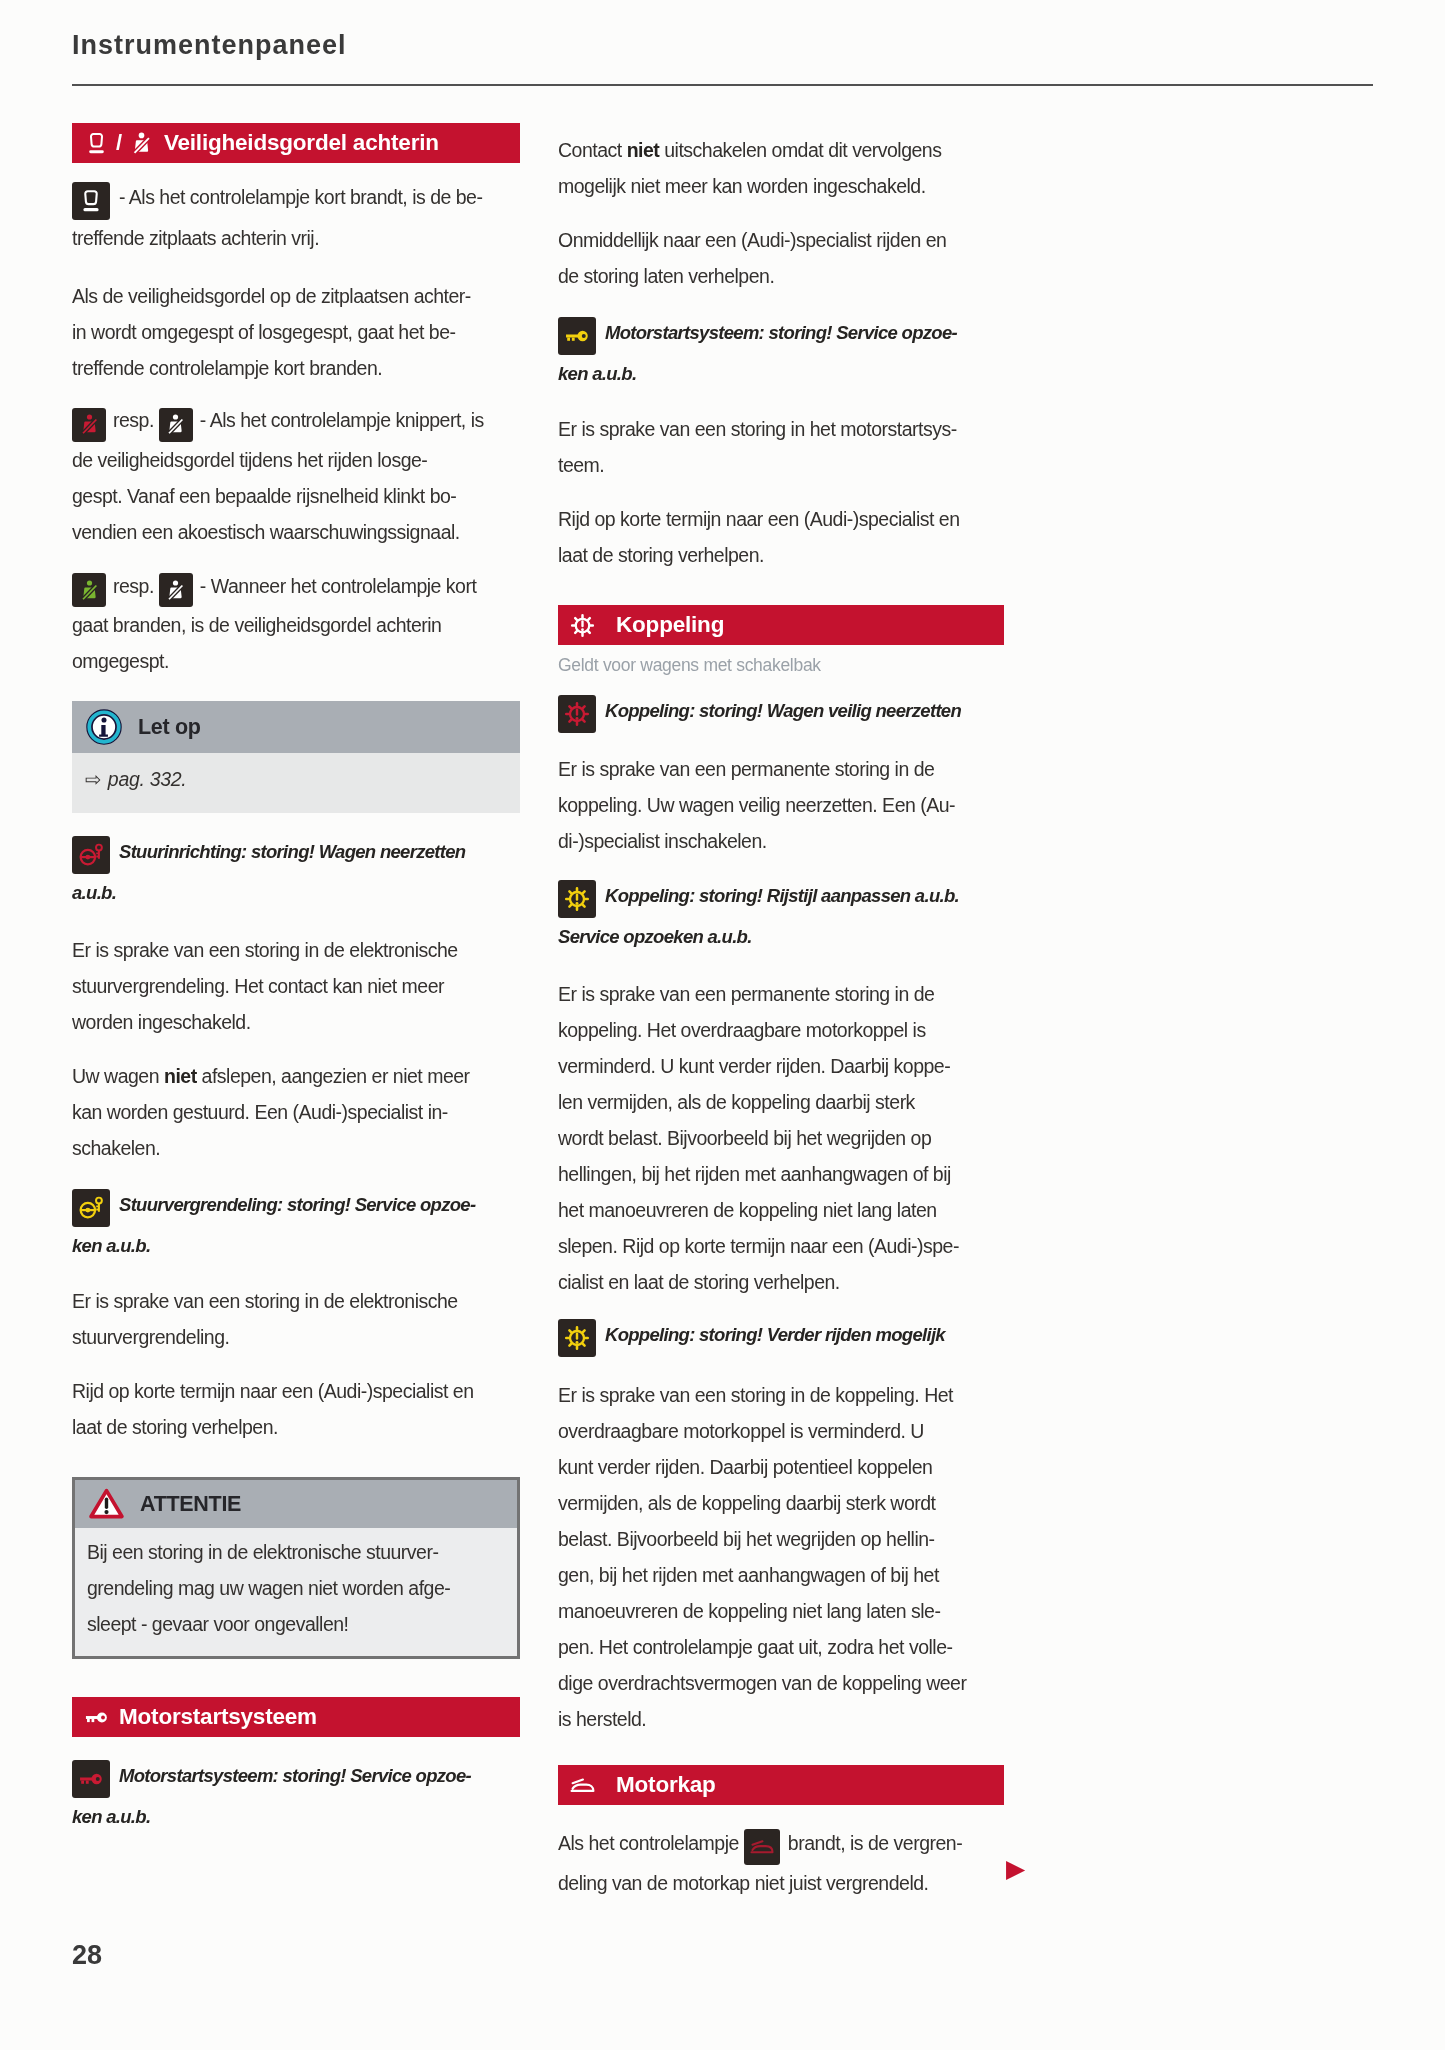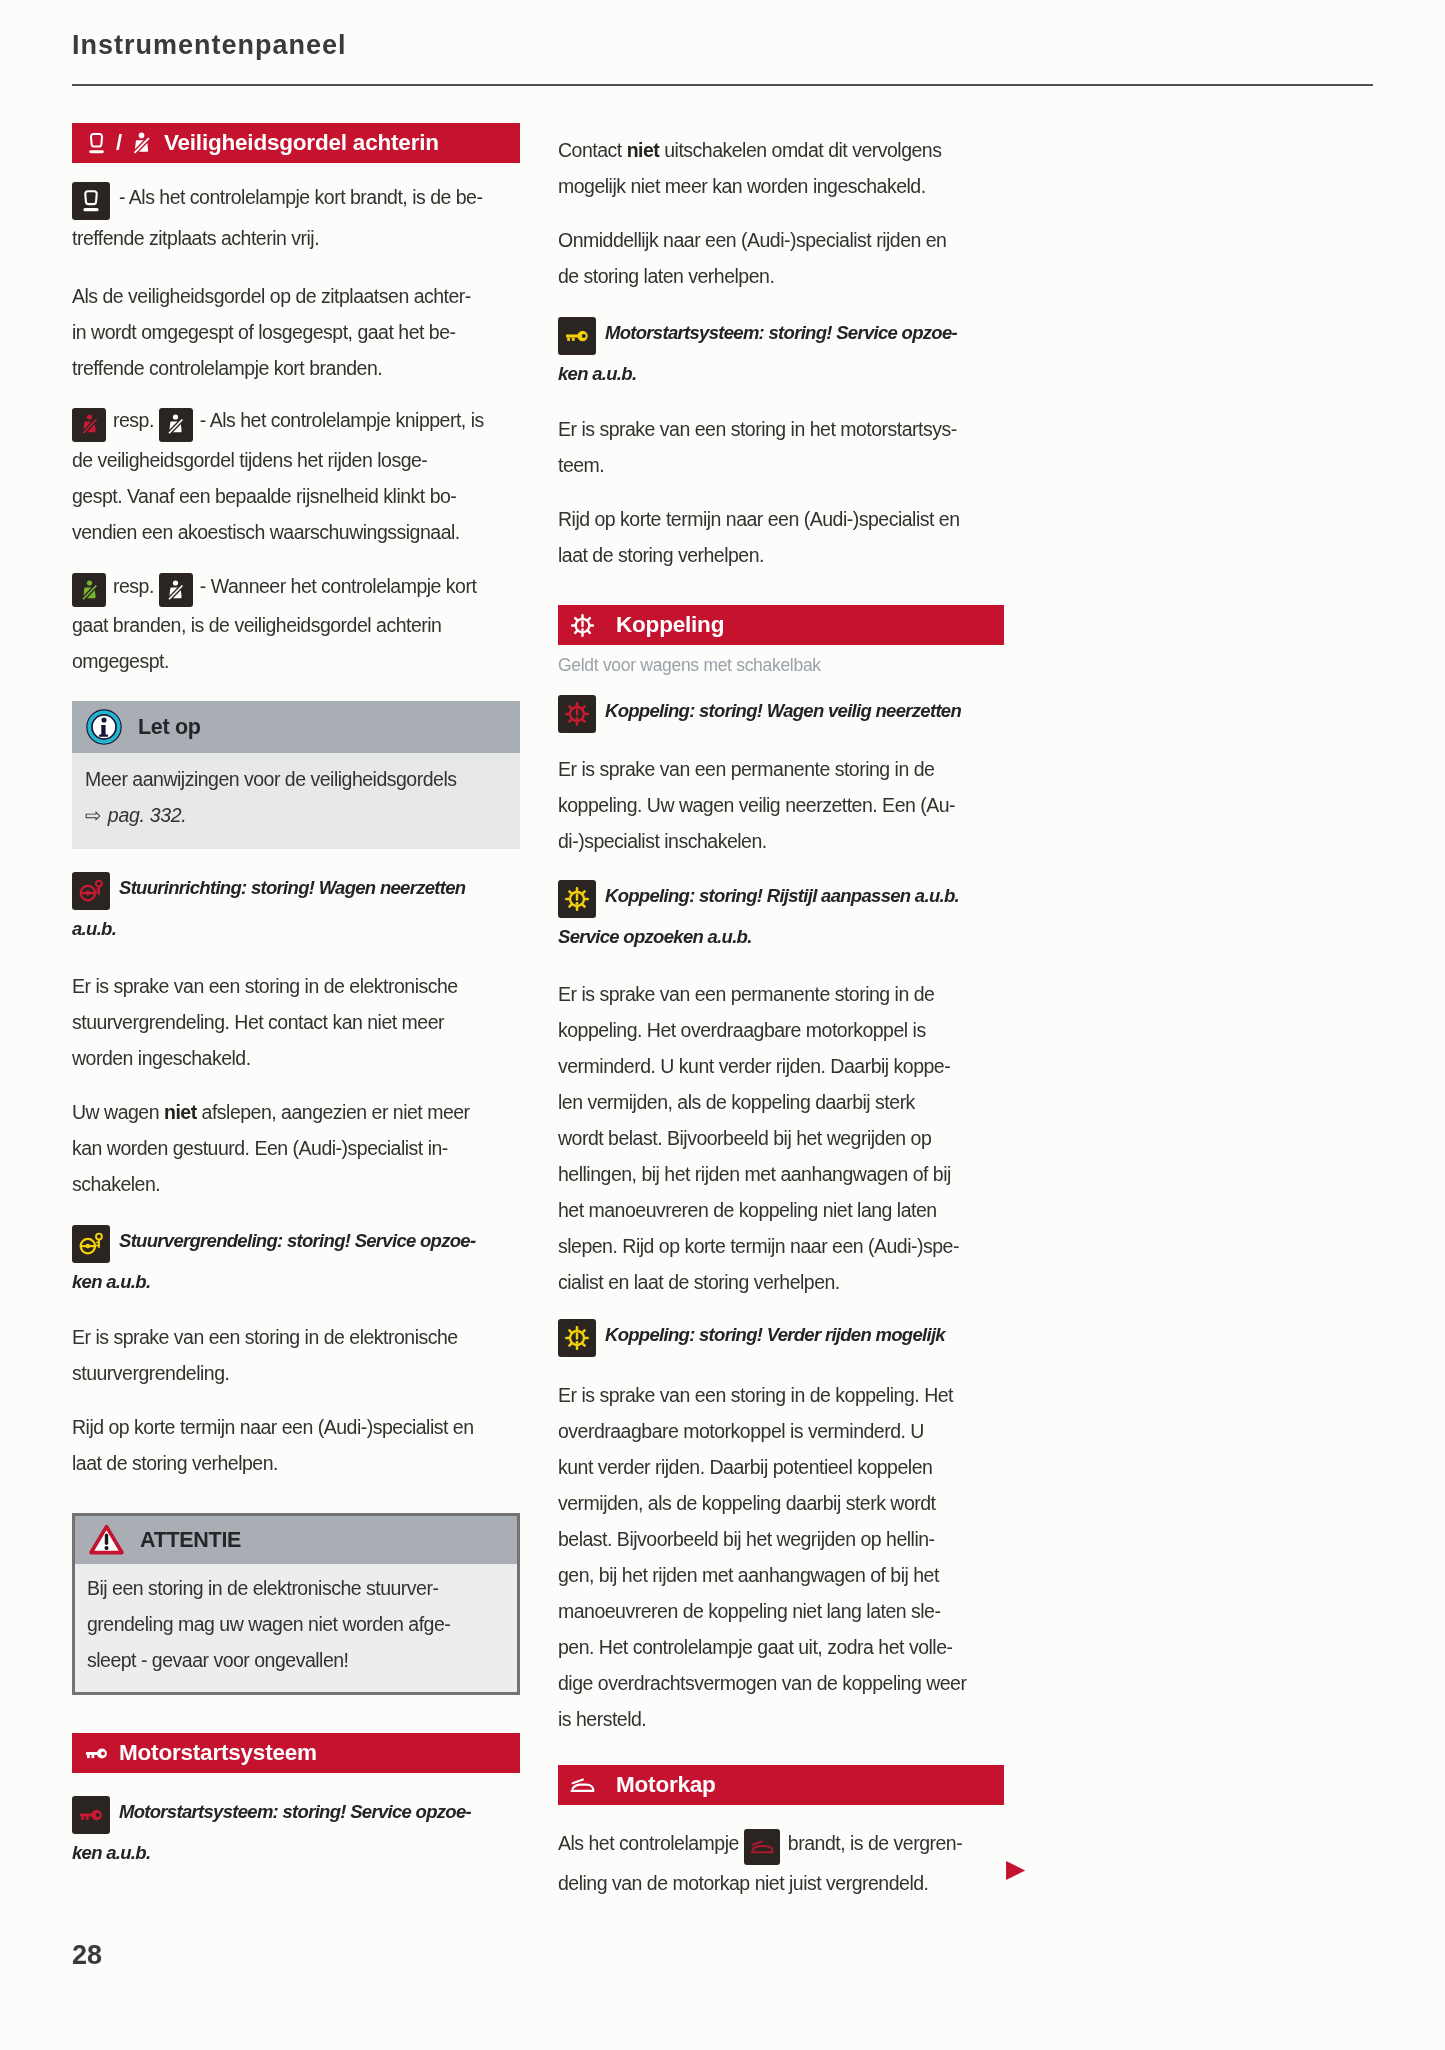--- a/index.html
+++ b/index.html
@@ -175,21 +175,20 @@
               <circle cx="12" cy="12" r="10.6" fill="#ffffff" stroke="#15153a" stroke-width="1.2"></circle>
               <circle cx="12" cy="12" r="9.2" fill="none" stroke="#23b6cf" stroke-width="2.6"></circle>
               <circle cx="12" cy="12" r="7.6" fill="none" stroke="#15153a" stroke-width="1.1"></circle>
               <circle cx="12" cy="7.6" r="1.6" fill="#15153a"></circle>
               <path d="M10.3 10.7 h2.7 v6 h1.5 v1.5 h-5.6 v-1.5 h1.4 z" fill="#15153a"></path>
             </svg>
           </span>
         <span>Let op</span>
       </div>
       <div class="note-b">
-        <div class="t">Meer aanwijzingen voor de veiligheidsgordels</div>
         <div class="refline">
           <span class="arr">⇨</span><i>pag. 332.</i>
         </div>
       </div>
     </div>
 
 
     <h2 class="h">
       <span class="sq">
           <span class="ic redc">

